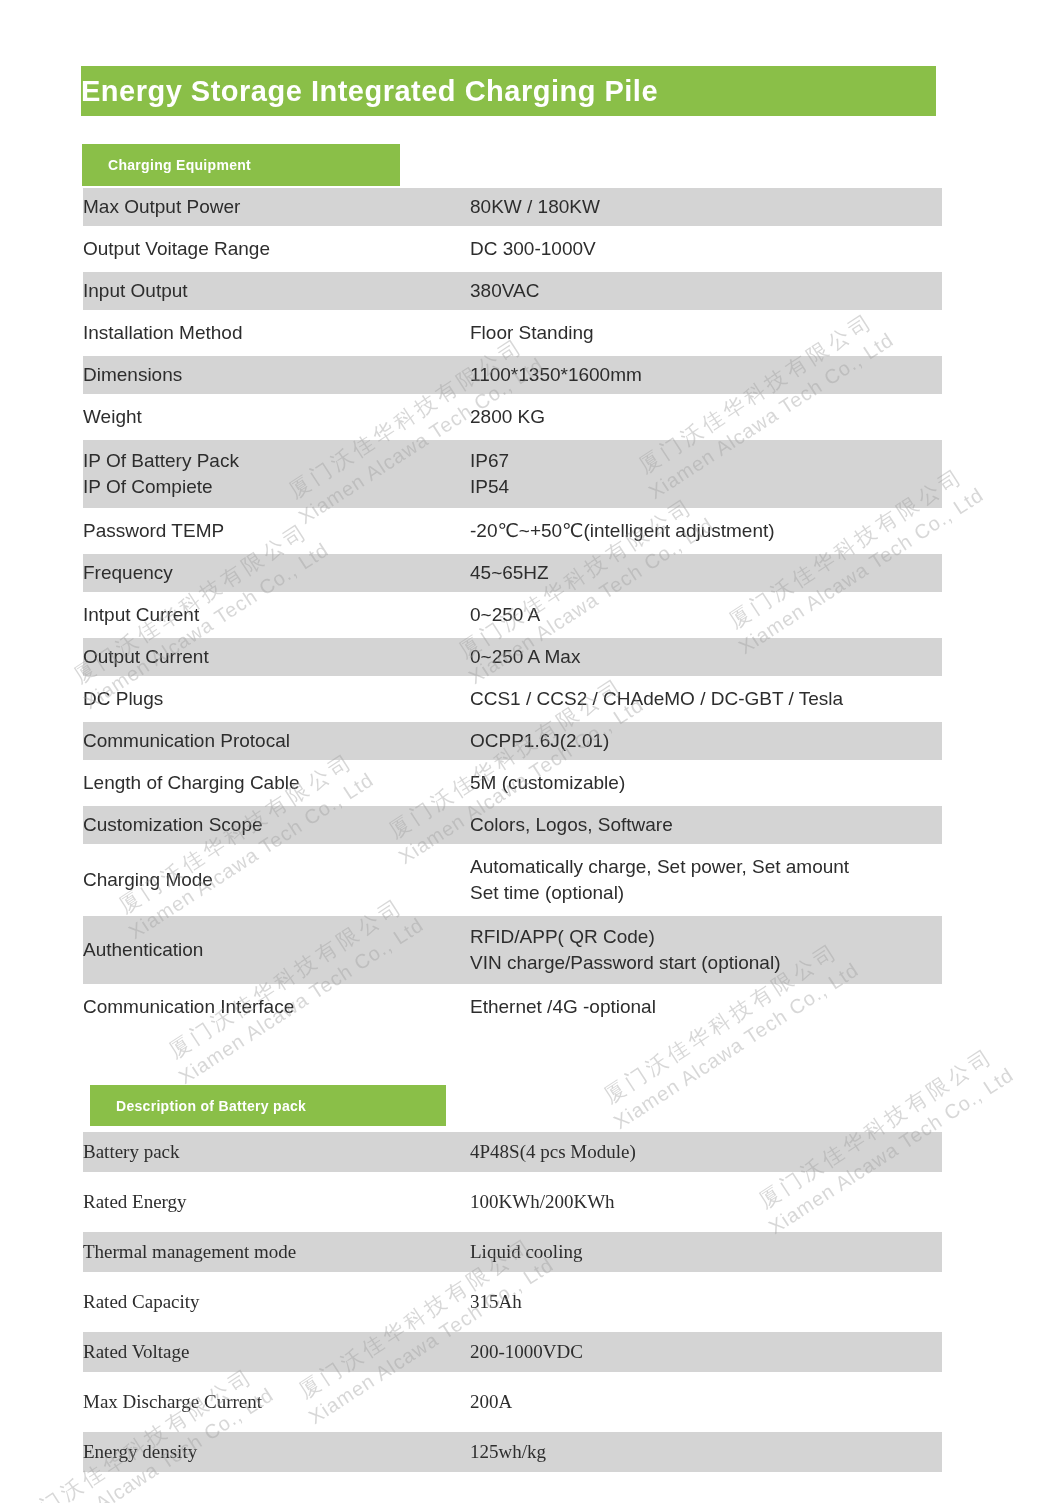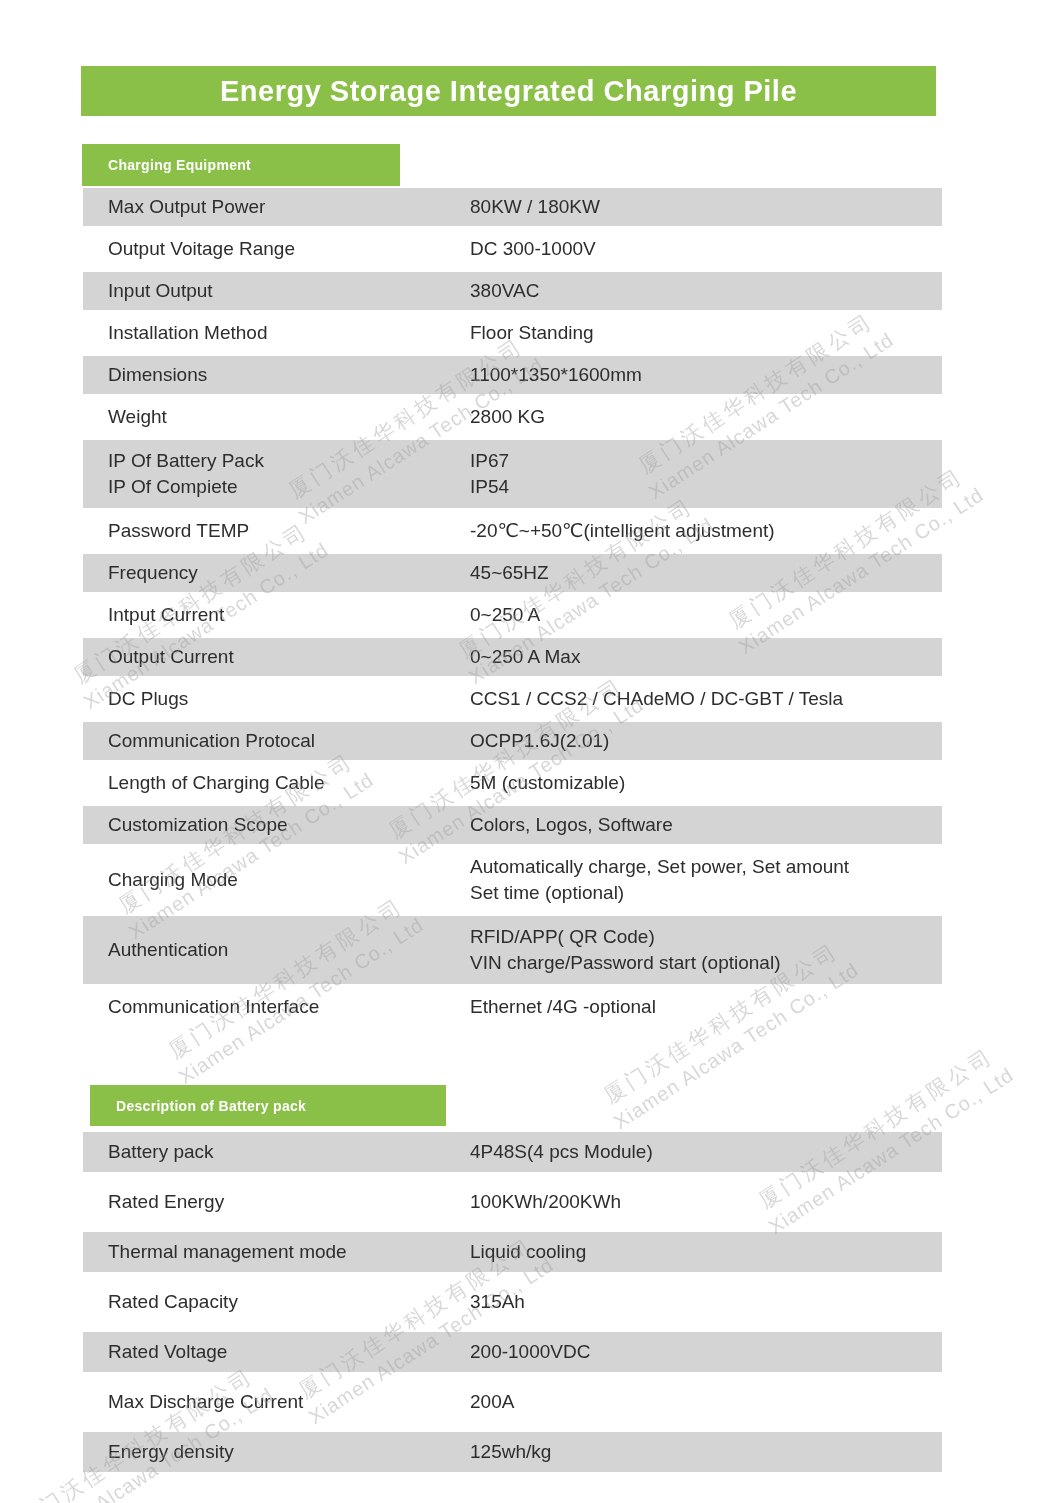--- a/index.html
+++ b/index.html
@@ -11,21 +11,21 @@
     background: #ffffff;
     overflow: hidden;
     font-family: "Liberation Sans", "DejaVu Sans", sans-serif;
     color: #2d2d2d;
   }
   .banner {
     position: absolute;
     left: 81px; top: 66px;
     width: 855px; height: 50px;
     background: var(--green, #8ABF48);
-    display: flex; align-items: center; justify-content: center;
+    display: flex; align-items: center; 
   }
   .banner .title {
     color: #ffffff;
     font-size: 29px;
     font-weight: bold;
     letter-spacing: 0.5px;
   }
   .sec-label {
     position: absolute;
     background: var(--green, #8ABF48);
@@ -35,28 +35,28 @@
     display: flex;
     align-items: center;
     padding-left: 26px;
     box-sizing: border-box;
     letter-spacing: 0.3px;
   }
   #sec1-label { left: 82px; top: 144px; width: 318px; height: 42px; }
   #sec2-label { left: 90px; top: 1085px; width: 356px; height: 41px; }
   .rows { position: absolute; left: 83px; width: 859px; }
   #rows1 { top: 186px; }
-  #rows2 { top: 1127px; }
+  #rows2 { top: 1127px; font-family: Liberation Serif, serif; }
   .row { display: flex; box-sizing: border-box; }
   .row .cell {
     display: flex;
     flex-direction: column;
     justify-content: center;
   }
-  .row .label-cell { width: 387px; padding-left: 25px; box-sizing: border-box; }
+  .row .label-cell { width: 387px; box-sizing: border-box; }
   .row .value-cell { flex: 1; padding-right: 18px; }
   .row .cell span { font-size: 19px; line-height: 26px; }
   #rows1 .row.single { height: 42px; }
   #rows2 .row.single { height: 50px; }
   .row.multi { padding: 8px 0; }
   .row.gray {
     background: var(--gray, #D4D4D4);
     background-clip: padding-box;
     border-top: 2px solid transparent;
     border-bottom: 2px solid transparent;

